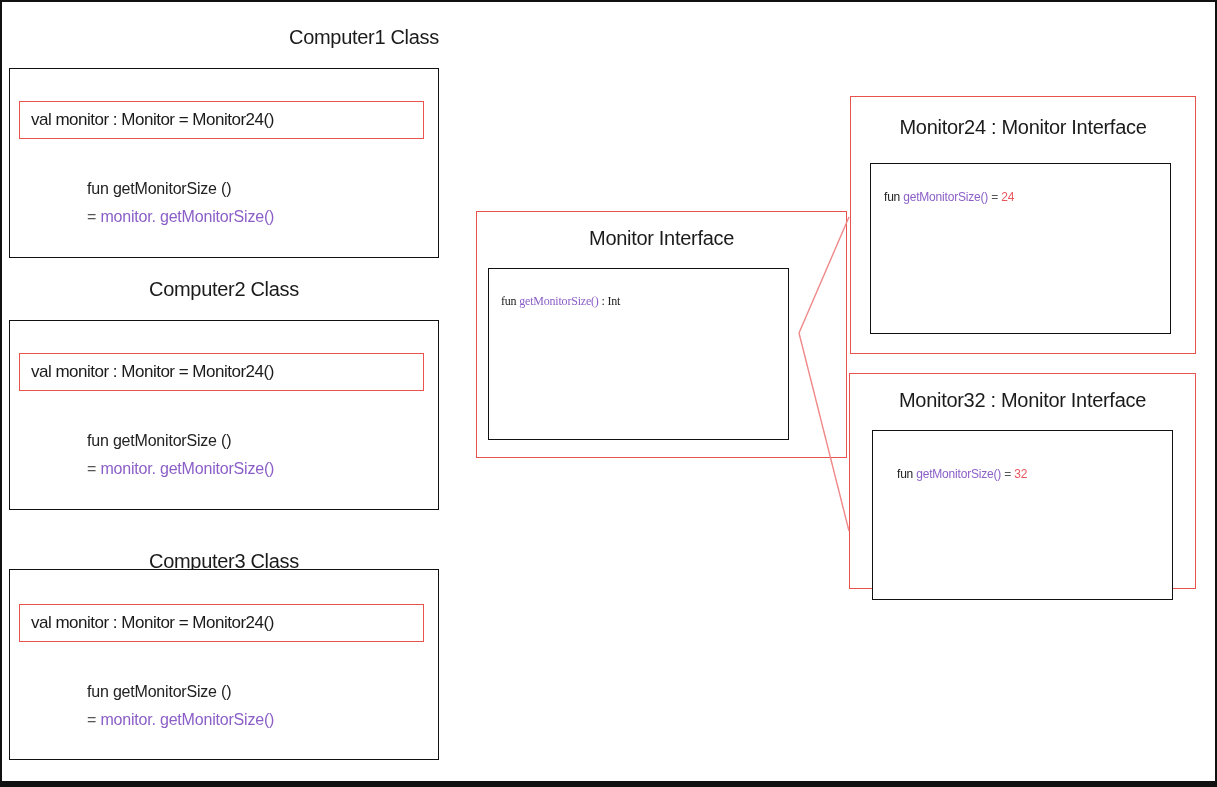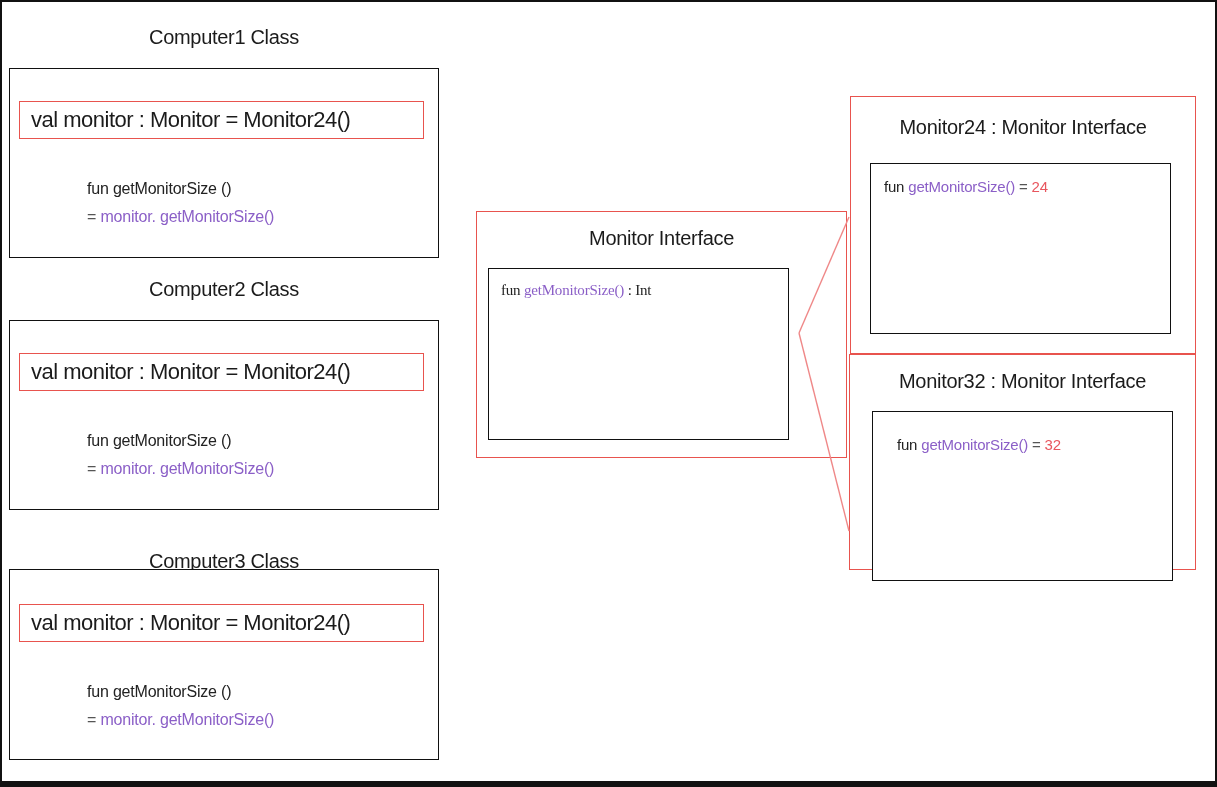--- a/index.html
+++ b/index.html
@@ -23,36 +23,36 @@
   }
   .abs{position:absolute;}
   .title{
     font-size:20px;letter-spacing:-0.3px;color:var(--ink);
     text-align:center;white-space:nowrap;
   }
   .black-box{border:1.5px solid #111;background:#fff;}
   .red-box{border:1.5px solid var(--box-red);background:#fff;}
   .val-box{
     border:1.5px solid var(--box-red);
-    font-size:22px;letter-spacing:-0.5px;
+    font-size:17px;letter-spacing:-0.5px;
     line-height:35px;padding-left:11px;white-space:nowrap;color:var(--ink);
   }
   .code{font-size:16px;letter-spacing:-0.2px;white-space:nowrap;color:#222;}
-  .code-sm{font-size:15px;letter-spacing:-0.2px;white-space:nowrap;color:#222;}
+  .code-sm{font-size:12px;letter-spacing:-0.2px;white-space:nowrap;color:#222;margin-top:12px;}
   .fn{color:var(--purple);}
   .eq{color:var(--eq-gray);}
   .lit{color:var(--value-red);}
   svg.connectors{position:absolute;left:0;top:0;pointer-events:none;}
 </style>
 </head>
 <body>
 
 <div class="frame">
 
-  <div class="abs title" style="left:7px;top:24px;width:430px;">Computer1 Class</div>
+  <div class="abs title" style="left:7px;top:24px;width:430px;text-align:right;">Computer1 Class</div>
   <div class="abs black-box" style="left:7px;top:66px;width:430px;height:190px;">
     <div class="abs val-box" style="left:9px;top:32px;width:405px;height:38px;">val monitor : Monitor = Monitor24()</div>
     <div class="abs code" style="left:77px;top:111px;">fun getMonitorSize ()</div>
     <div class="abs code" style="left:77px;top:139px;"><span class="eq">=</span> <span class="fn">monitor. getMonitorSize()</span></div>
   </div>
 
   <div class="abs title" style="left:7px;top:276px;width:430px;">Computer2 Class</div>
   <div class="abs black-box" style="left:7px;top:318px;width:430px;height:190px;">
     <div class="abs val-box" style="left:9px;top:32px;width:405px;height:38px;">val monitor : Monitor = Monitor24()</div>
     <div class="abs code" style="left:77px;top:111px;">fun getMonitorSize ()</div>
@@ -73,21 +73,21 @@
     </div>
   </div>
 
   <div class="abs red-box" style="left:848px;top:94px;width:346px;height:258px;">
     <div class="abs title" style="left:0;top:19px;width:100%;">Monitor24 : Monitor Interface</div>
     <div class="abs black-box" style="left:19px;top:66px;width:301px;height:171px;">
       <div class="abs code-sm" style="left:13px;top:14px;"><span>fun</span> <span class="fn">getMonitorSize()</span> <span class="eq">=</span> <span class="lit">24</span></div>
     </div>
   </div>
 
-  <div class="abs red-box" style="left:847px;top:352px;width:347px;height:216px;">
+  <div class="abs red-box" style="left:847px;top:371px;width:347px;height:216px;">
     <div class="abs title" style="left:0;top:15px;width:100%;">Monitor32 : Monitor Interface</div>
     <div class="abs black-box" style="left:22px;top:56px;width:301px;height:170px;">
       <div class="abs code-sm" style="left:24px;top:24px;text-align:right;"><span>fun</span> <span class="fn">getMonitorSize()</span> <span class="eq">=</span> <span class="lit">32</span></div>
     </div>
   </div>
 
   <svg class="connectors" width="1217" height="787" viewBox="0 0 1217 787">
     <line x1="797" y1="331" x2="847" y2="215" stroke="#ef8888" stroke-width="1.4"></line>
     <line x1="797" y1="331" x2="847" y2="529" stroke="#ef8888" stroke-width="1.4"></line>
   </svg>

